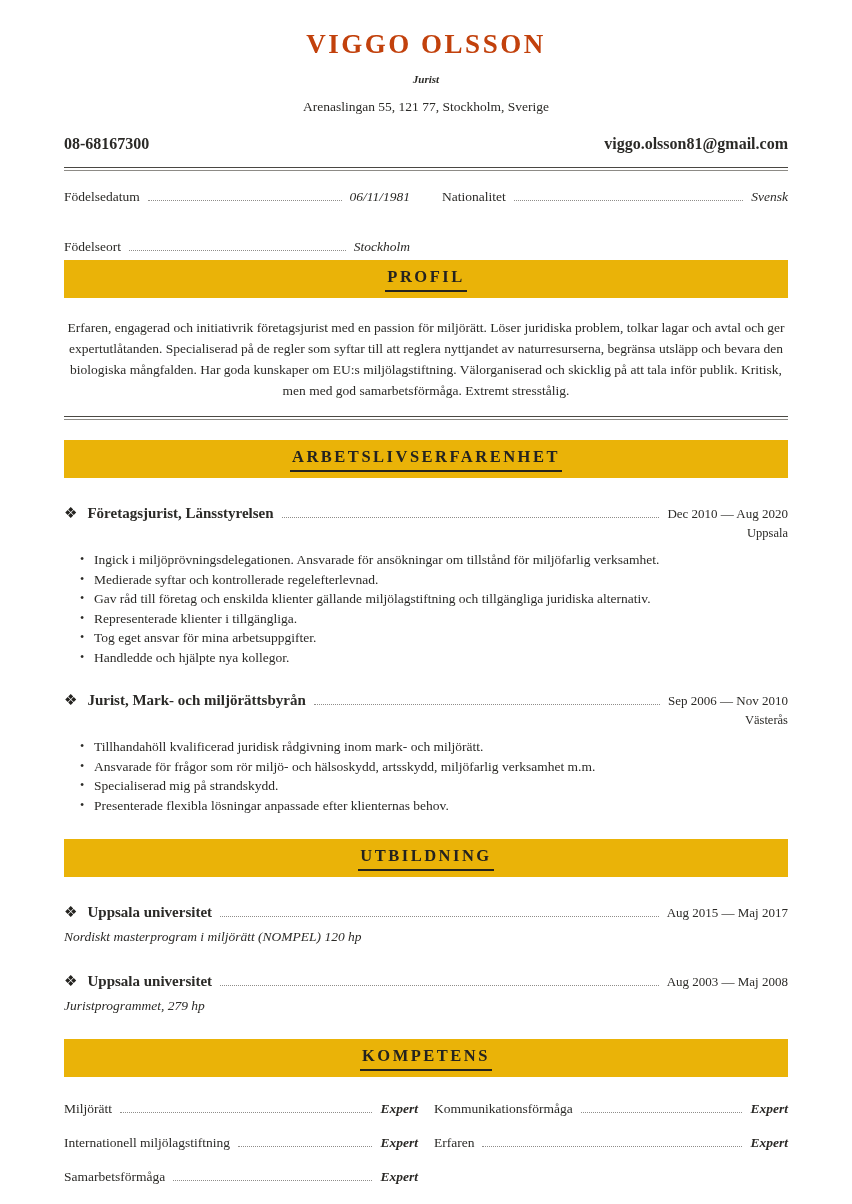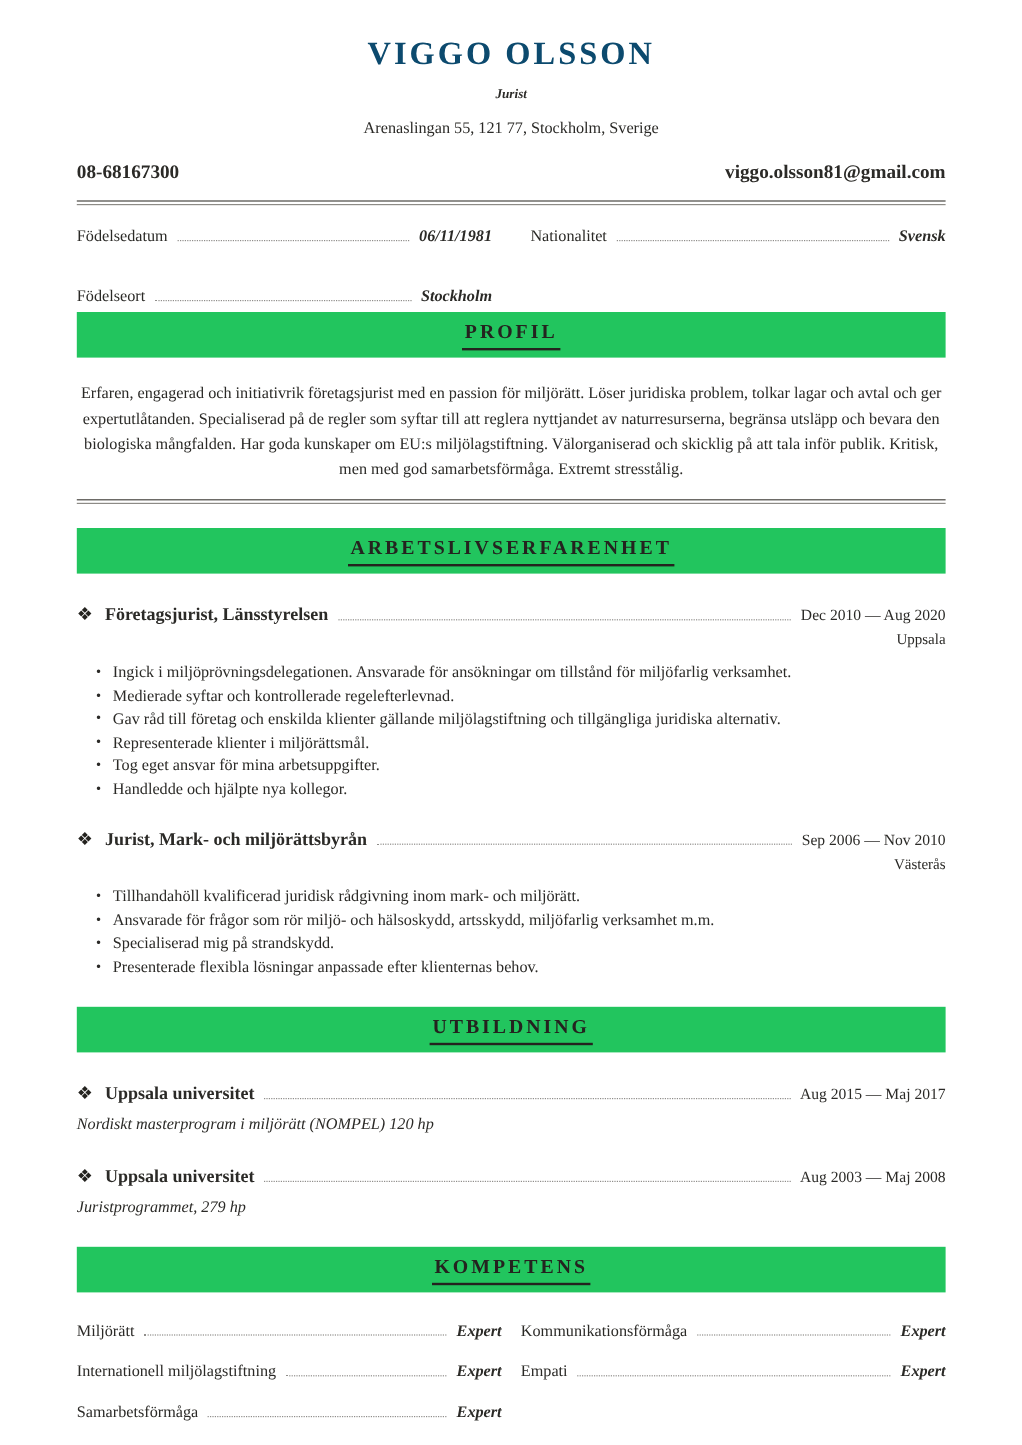--- a/index.html
+++ b/index.html
@@ -14,21 +14,21 @@
     margin:0 auto;
     background:#ffffff;
     padding:28px 64px 40px 64px;
   }
 
   
   .name {
     text-align:center;
     font-size:27px; font-weight:700;
     letter-spacing:2.5px;
-    color:#0c4a6e;
+    color:#c2410c;
     line-height:32px;
   }
   .role {
     text-align:center; font-size:11px; font-weight:700;
     margin-top:10px; line-height:19px;font-style:italic;
   }
   .address {
     text-align:center; font-size:13.5px; margin-top:9px; line-height:18px;
   }
   .contact-row {
@@ -43,30 +43,30 @@
 
   
   .details {
     display:grid; grid-template-columns:1fr 1fr;
     column-gap:38px; row-gap:9px;
     margin-top:17px;
     gap:32px;
   }
   .field { display:flex; align-items:baseline; font-size:13.5px; line-height:18px; }
   .flabel { white-space:nowrap; }
-  .fvalue { white-space:nowrap; font-weight:700; font-style:italic; }
+  .fvalue { white-space:nowrap; font-weight:400; font-style:italic; }
   .leader {
     flex:1 1 auto; min-width:14px; height:0;
     border-bottom:1.7px dotted #8f8d8a;
     margin:0 8px;
   }
 
   
   .band {
-    background:#22c55e;
+    background:#eab308;
     text-align:center;
     padding:7px 0 6px 0;
   }
   .band-title {
     display:inline-block;
     font-size:16.5px; font-weight:700; letter-spacing:2.5px;
     color:#24231f;
     border-bottom:2px solid #24231f;
     padding:0 2px 3px 2px;
     line-height:20px;
@@ -172,21 +172,21 @@
     <div class="bullet-row">
       <span class="b">•</span>
       <span class="btext">Medierade syftar och kontrollerade regelefterlevnad.</span>
     </div>
     <div class="bullet-row">
       <span class="b">•</span>
       <span class="btext">Gav råd till företag och enskilda klienter gällande miljölagstiftning och tillgängliga juridiska alternativ.</span>
     </div>
     <div class="bullet-row">
       <span class="b">•</span>
-      <span class="btext">Representerade klienter i miljörättsmål.</span>
+      <span class="btext">Representerade klienter i tillgängliga.</span>
     </div>
     <div class="bullet-row">
       <span class="b">•</span>
       <span class="btext">Tog eget ansvar för mina arbetsuppgifter.</span>
     </div>
     <div class="bullet-row">
       <span class="b">•</span>
       <span class="btext">Handledde och hjälpte nya kollegor.</span>
     </div>
   </div>
@@ -256,21 +256,21 @@
       <span class="slabel">Samarbetsförmåga</span>
       <span class="leader"></span>
       <span class="slevel">Expert</span>
     </div>
     <div class="skill">
       <span class="slabel">Kommunikationsförmåga</span>
       <span class="leader"></span>
       <span class="slevel">Expert</span>
     </div>
     <div class="skill">
-      <span class="slabel">Empati</span>
+      <span class="slabel">Erfaren</span>
       <span class="leader"></span>
       <span class="slevel">Expert</span>
     </div>
   </div>
 
   <div class="band mt-band-lg">
     <span class="band-title">PRAKTIKPLATSER</span>
   </div>
 
 </div>

